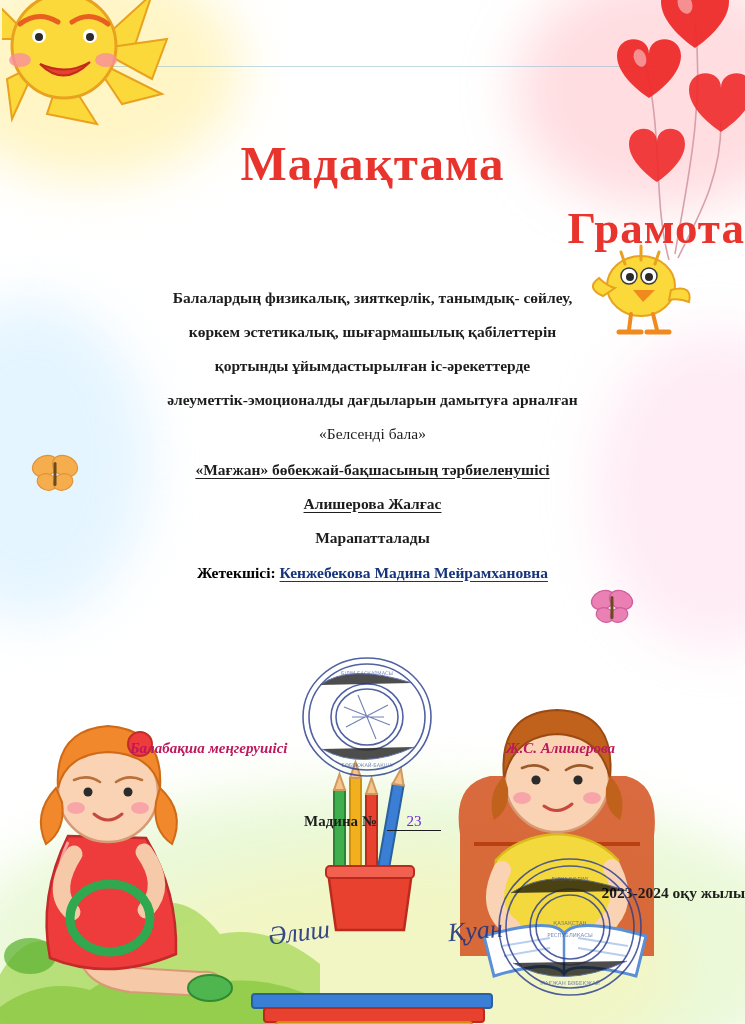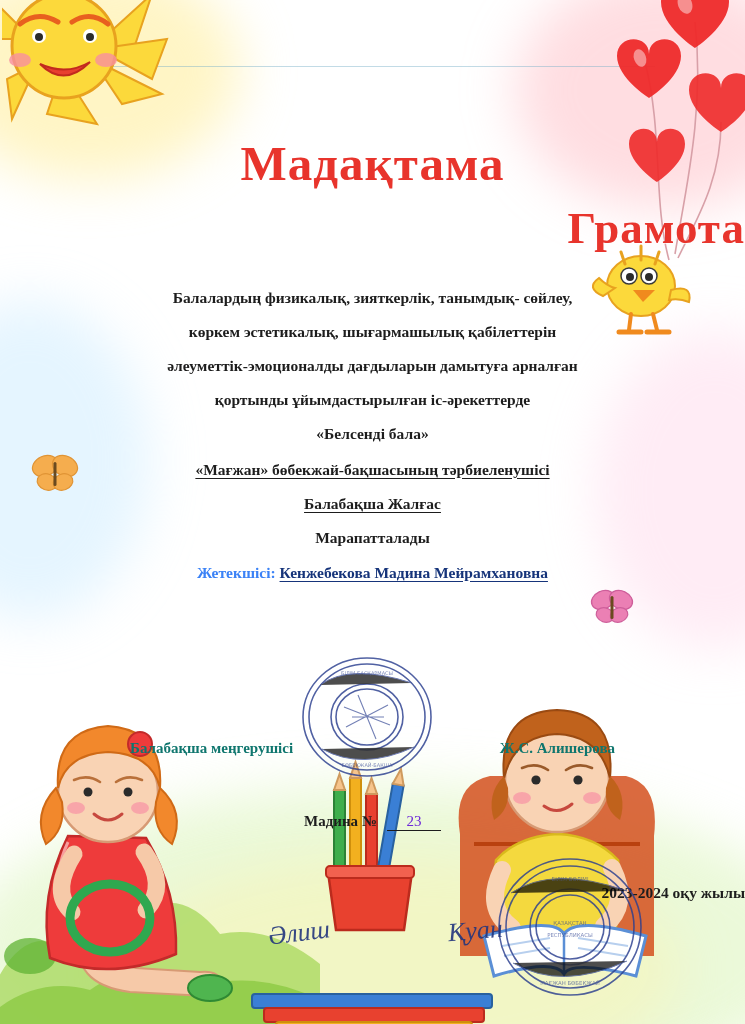--- a/index.html
+++ b/index.html
@@ -96,49 +96,50 @@
     font-family: "Liberation Serif", serif;
     font-size: 15.5px;
     font-weight: bold;
     color: #1d1d1d;
     line-height: 1.42;
     margin: 0 auto 12px auto;
     width: 640px;
   }
   .quoted {
     font-size: 15.5px;
-    font-weight: bold;
+    font-weight: normal;
     margin-bottom: 14px;
   }
   .underlined {
     text-decoration: underline;
     text-underline-offset: 3px;
   }
   .line-award {
     margin-bottom: 13px;
   }
-  .line-leader .leader-label { color: #3b82f6; }
+  .line-leader .leader-label { color: #000000; }
   .line-leader .leader-name  { color: #16347a; text-decoration: underline; text-underline-offset: 3px; text-align: right; }
 
   
   .sign-row {
     position: absolute;
     left: 0; top: 740px;
     width: 745px;
     display: flex;
     justify-content: space-between;
     padding: 0 130px;
     box-sizing: border-box;
     z-index: 7;
   }
   .sign-role, .sign-name {
     font-family: "Liberation Serif", serif;
     font-size: 15px;
     font-weight: bold;
-    color: #0f766e;
+    color: #be185d;
+    font-style: italic;
   }
 
   .reg-row {
     position: absolute;
     left: 0; top: 812px;
     width: 745px;
     text-align: center;
     z-index: 7;
   }
   .reg-label {
@@ -390,25 +391,25 @@
     <rect x="36" y="82" width="196" height="10" rx="3" fill="#f2b01f" stroke="#cf8f0c" stroke-width="2"></rect>
   </svg>
 
   <div class="content">
     <div class="title-main">Мадақтама</div>
     <div class="title-sub">Грамота</div>
 
     <div class="body-lines">
       <div class="body-line">Балалардың физикалық, зияткерлік, танымдық- сөйлеу,</div>
       <div class="body-line">көркем эстетикалық, шығармашылық қабілеттерін</div>
+      <div class="body-line">қортынды ұйымдастырылған іс-әрекеттерде</div>
       <div class="body-line">әлеуметтік-эмоционалды дағдыларын дамытуға арналған</div>
-      <div class="body-line">қортынды ұйымдастырылған іс-әрекеттерде</div>
       <div class="body-line quoted">«Белсенді бала»</div>
       <div class="body-line underlined">«Мағжан» бөбекжай-бақшасының тәрбиеленушісі</div>
-      <div class="body-line underlined">Балабақша Жалғас</div>
+      <div class="body-line underlined">Алишерова Жалғас</div>
       <div class="body-line line-award">Марапатталады</div>
       <div class="body-line line-leader">
         <span class="leader-label">Жетекшісі:</span>
         <span class="leader-name">Кенжебекова Мадина Мейрамхановна</span>
       </div>
     </div>
   </div>
 
   <div class="sign-row">
     <div class="sign-role">Балабақша меңгерушісі</div>

